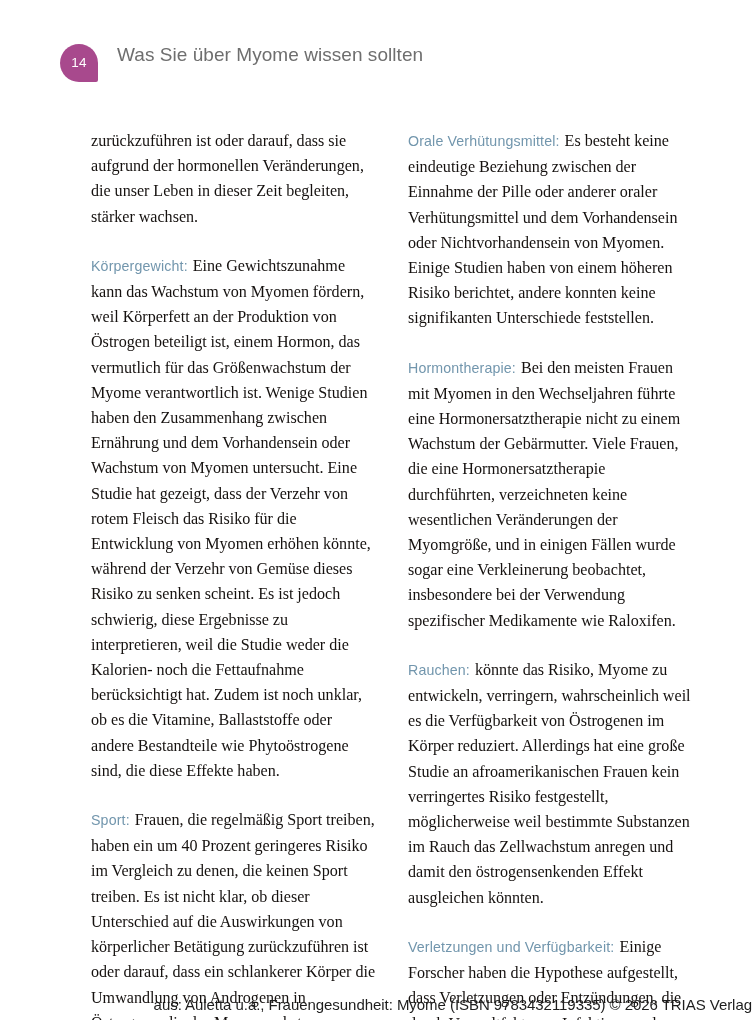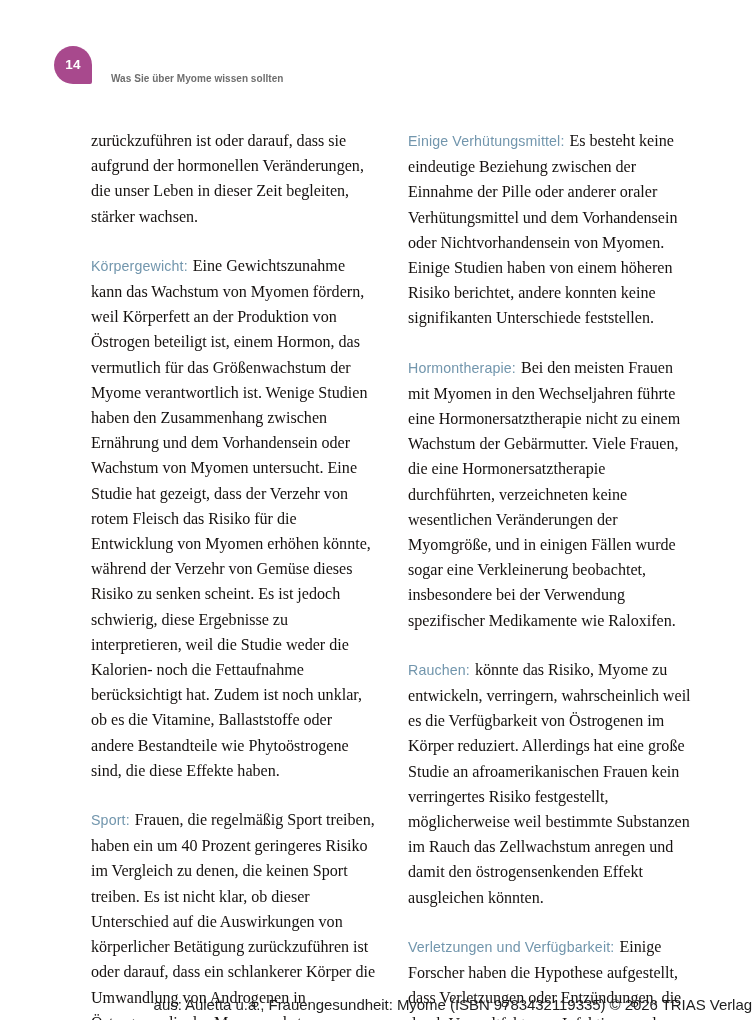--- a/index.html
+++ b/index.html
@@ -12,27 +12,26 @@
     height: 1020px;
     background: #ffffff;
     font-family: "Liberation Serif", serif;
     overflow: hidden;
     position: relative;
   }
 
   
   .running-head {
     position: absolute;
-    left: 54px;
+    left: 60px;
     top: 44px;
     width: 664px;
     height: 40px;
     display: flex;
-    align-items: flex-end;
-    font-weight: bold;
+    align-items: flex-start;
   }
   .page-badge {
     width: 38px;
     height: 38px;
     background: #a8498d;
     border-radius: 19px 19px 2px 19px;
     display: flex;
     align-items: center;
     justify-content: center;
     flex: 0 0 auto;
@@ -40,21 +39,21 @@
   .page-badge-num {
     font-family: "Liberation Sans", sans-serif;
     font-size: 13.5px;
     color: #ffffff;
     letter-spacing: 0.2px;
     line-height: 1;
     padding-bottom: 1px;
   }
   .running-head-title {
     font-family: "Liberation Sans", sans-serif;
-    font-size: 10px;
+    font-size: 19px;
     color: #6e6e6e;
     margin-left: 19px;
     letter-spacing: 0.05px;
     white-space: nowrap;
   }
 
   
   .columns {
     position: absolute;
     left: 91px;
@@ -121,21 +120,21 @@
     <p class="para">
       <span class="lead">Körpergewicht:</span><span class="lead-gap"></span><span>Eine Gewichtszunahme kann das Wachstum von Myomen fördern, weil Körperfett an der Produktion von Östrogen beteiligt ist, einem Hormon, das vermutlich für das Größenwachstum der Myome verantwortlich ist. Wenige Studien haben den Zusammenhang zwischen Ernährung und dem Vorhandensein oder Wachstum von Myomen untersucht. Eine Studie hat gezeigt, dass der Verzehr von rotem Fleisch das Risiko für die Entwicklung von Myomen erhöhen könnte, während der Verzehr von Gemüse dieses Risiko zu senken scheint. Es ist jedoch schwierig, diese Ergebnisse zu interpretieren, weil die Studie weder die Kalorien- noch die Fettaufnahme berücksichtigt hat. Zudem ist noch unklar, ob es die Vitamine, Ballaststoffe oder andere Bestandteile wie Phytoöstrogene sind, die diese Effekte haben.</span>
     </p>
     <p class="para tight">
       <span class="lead">Sport:</span><span class="lead-gap"></span><span>Frauen, die regelmäßig Sport treiben, haben ein um 40 Prozent geringeres Risiko im Vergleich zu denen, die keinen Sport treiben. Es ist nicht klar, ob dieser Unterschied auf die Auswirkungen von körperlicher Betätigung zurückzuführen ist oder darauf, dass ein schlankerer Körper die Umwandlung von Androgenen in Östrogene, die das Myomwachstum fördern, verringern könnte.</span>
     </p>
   </div>
 
   <div class="column">
     <p class="para">
-      <span class="lead">Einige Verhütungsmittel:</span><span class="lead-gap"></span><span>Es besteht keine eindeutige Beziehung zwischen der Einnahme der Pille oder anderer oraler Verhütungsmittel und dem Vorhandensein oder Nichtvorhandensein von Myomen. Einige Studien haben von einem höheren Risiko berichtet, andere konnten keine signifikanten Unterschiede feststellen.</span>
+      <span class="lead">Orale Verhütungsmittel:</span><span class="lead-gap"></span><span>Es besteht keine eindeutige Beziehung zwischen der Einnahme der Pille oder anderer oraler Verhütungsmittel und dem Vorhandensein oder Nichtvorhandensein von Myomen. Einige Studien haben von einem höheren Risiko berichtet, andere konnten keine signifikanten Unterschiede feststellen.</span>
     </p>
     <p class="para">
       <span class="lead">Hormontherapie:</span><span class="lead-gap"></span><span>Bei den meisten Frauen mit Myomen in den Wechseljahren führte eine Hormonersatztherapie nicht zu einem Wachstum der Gebärmutter. Viele Frauen, die eine Hormonersatztherapie durchführten, verzeichneten keine wesentlichen Veränderungen der Myomgröße, und in einigen Fällen wurde sogar eine Verkleinerung beobachtet, insbesondere bei der Verwendung spezifischer Medikamente wie Raloxifen.</span>
     </p>
     <p class="para">
       <span class="lead">Rauchen:</span><span class="lead-gap"></span><span>könnte das Risiko, Myome zu entwickeln, verringern, wahrscheinlich weil es die Verfügbarkeit von Östrogenen im Körper reduziert. Allerdings hat eine große Studie an afroamerikanischen Frauen kein verringertes Risiko festgestellt, möglicherweise weil bestimmte Substanzen im Rauch das Zellwachstum anregen und damit den östrogensenkenden Effekt ausgleichen könnten.</span>
     </p>
     <p class="para tight">
       <span class="lead">Verletzungen und Verfügbarkeit:</span><span class="lead-gap"></span><span>Einige Forscher haben die Hypothese aufgestellt, dass Verletzungen oder Entzündungen, die durch Umweltfaktoren, Infektionen oder Sauerstoffmangel verursacht werden, ein Grund für die Entstehung von</span>
     </p>

